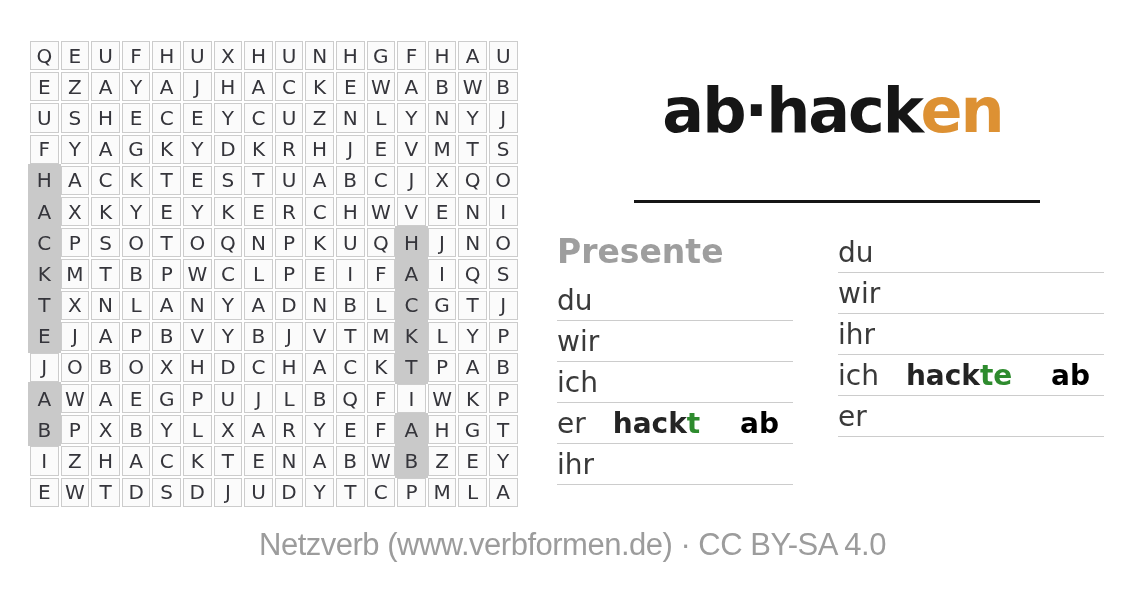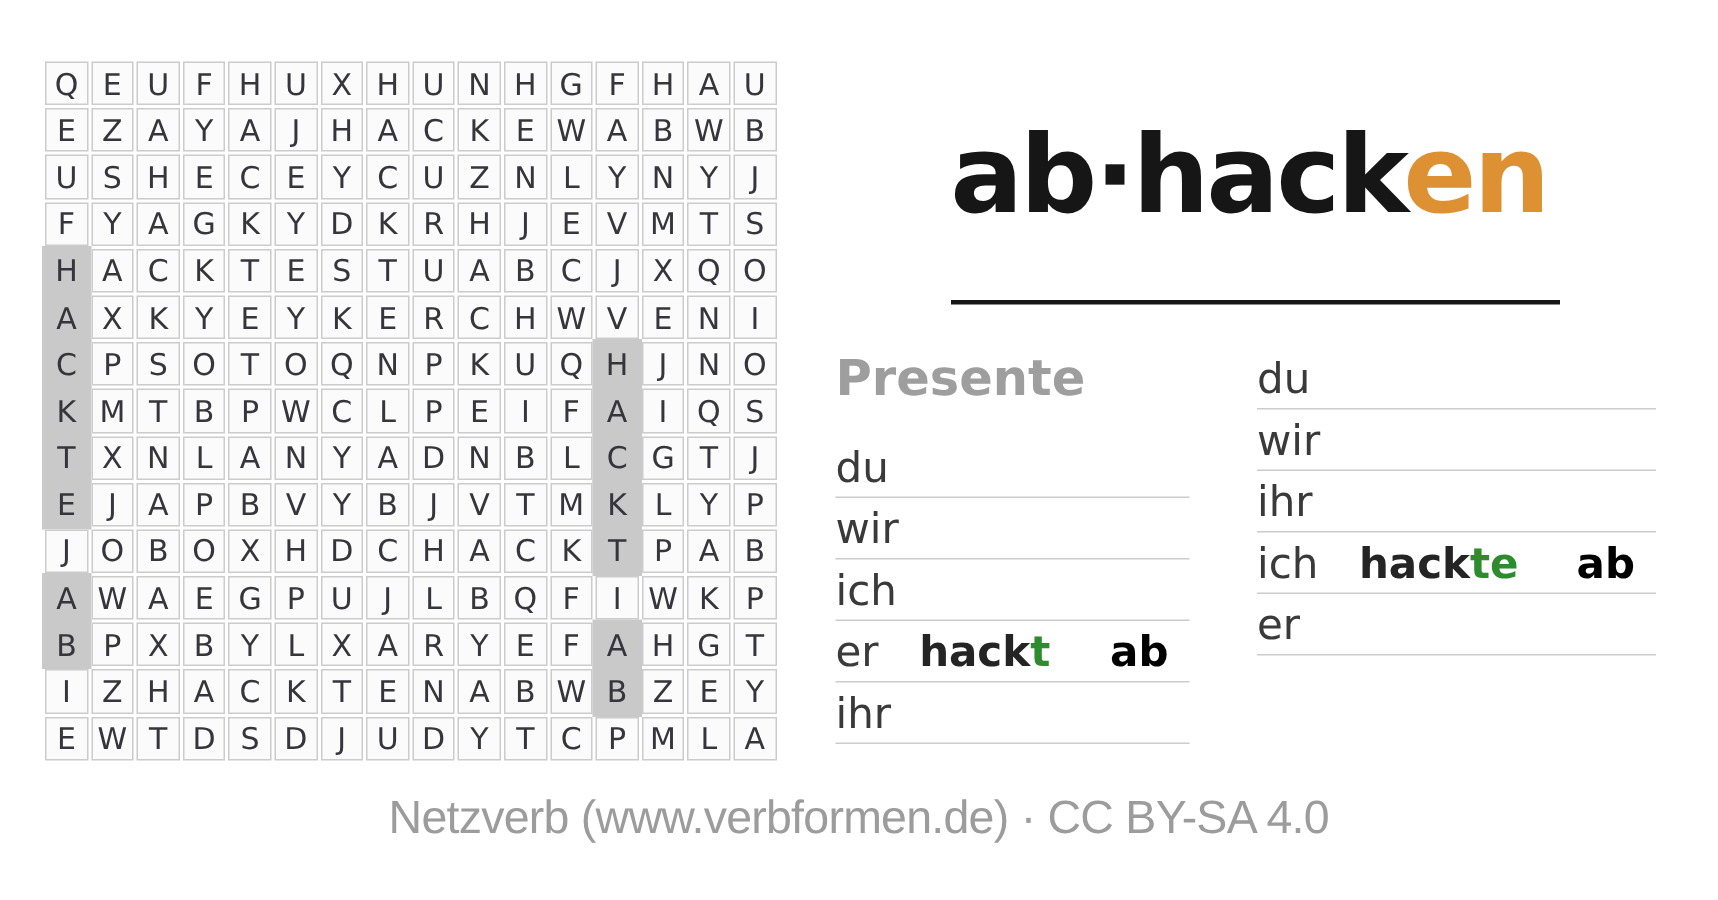--- a/index.html
+++ b/index.html
@@ -27,36 +27,36 @@
   .cell.hl{
     background:var(--highlight-gray);
     border-color:var(--highlight-gray);
     box-shadow:0 0 0 2px var(--highlight-gray);
   }
 
   
   .title{
     position:absolute;left:520px;top:80px;width:625px;
     margin:0;text-align:center;
-    font-size:72px;font-weight:700;line-height:1;letter-spacing:-2px;
+    font-size:62px;font-weight:700;line-height:1;letter-spacing:-2px;
     color:var(--title-black);
     white-space:nowrap;
   }
   .title .accent{color:var(--accent-orange);}
   .title-rule{
     position:absolute;left:634px;top:200px;width:406px;height:3px;
     background:var(--title-black);
   }
 
   
   .conj{position:absolute;top:232px;}
   #table-presente{left:557px;width:236px;}
   #table-preterito{left:838px;width:266px;}
   .conj h2{
-    margin:0 0 19px 0;
+    margin:0 0 8px 0;
     font-size:33px;font-weight:700;line-height:40px;
     color:var(--header-gray);
   }
   .crow{
     height:40px;display:flex;align-items:center;
     border-bottom:1px solid var(--cell-border);
     font-size:28px;color:var(--text-dark);
   }
   .crow .verb{font-weight:700;margin-left:27px;color:#242424;}
   .crow .ending{color:var(--ending-green);}

